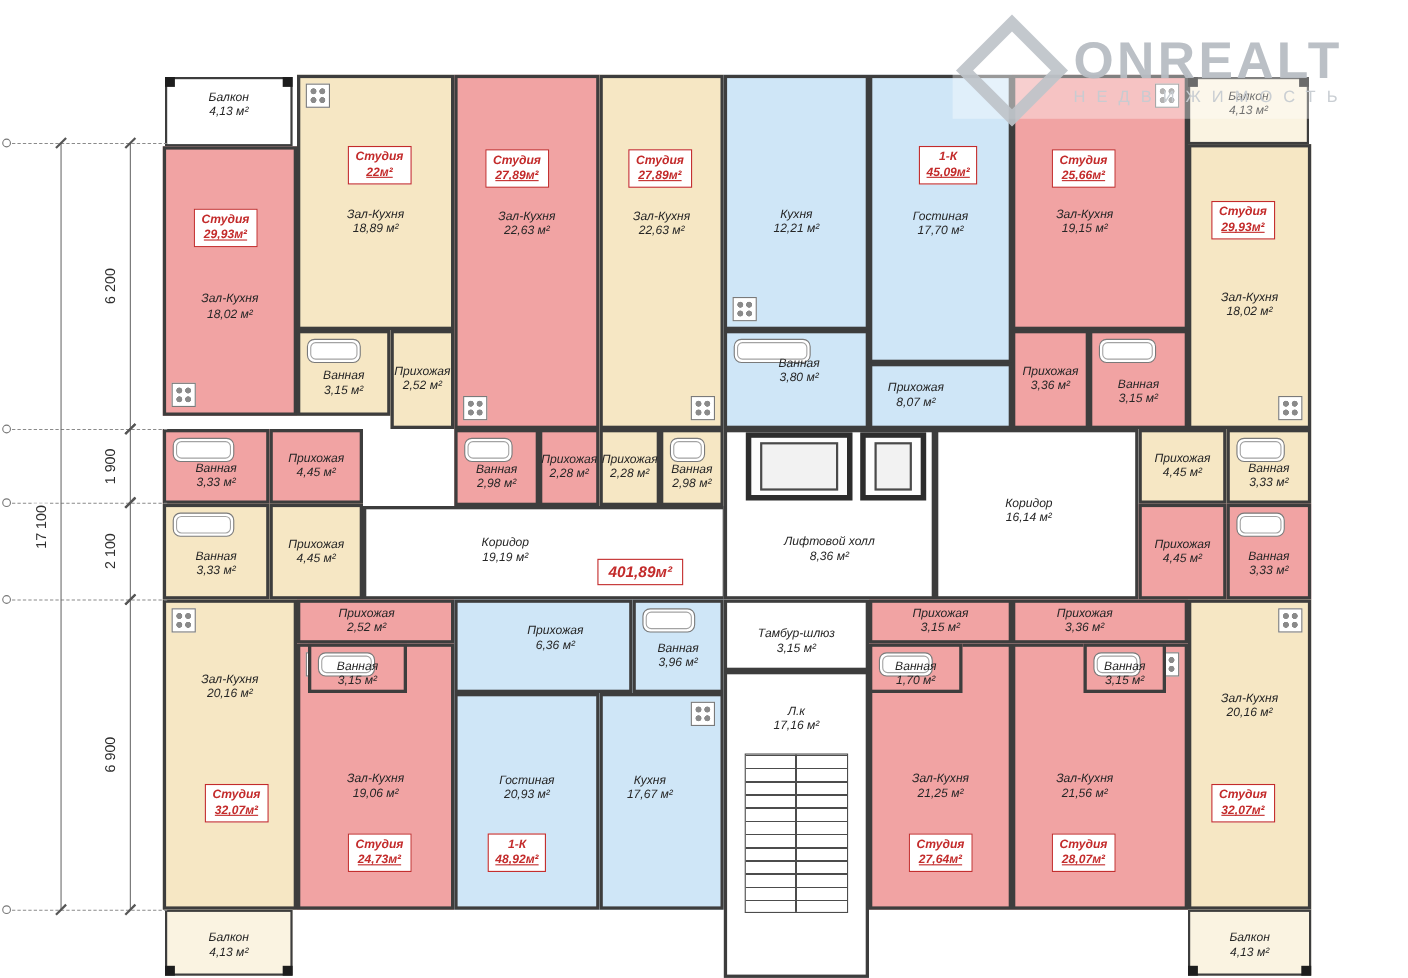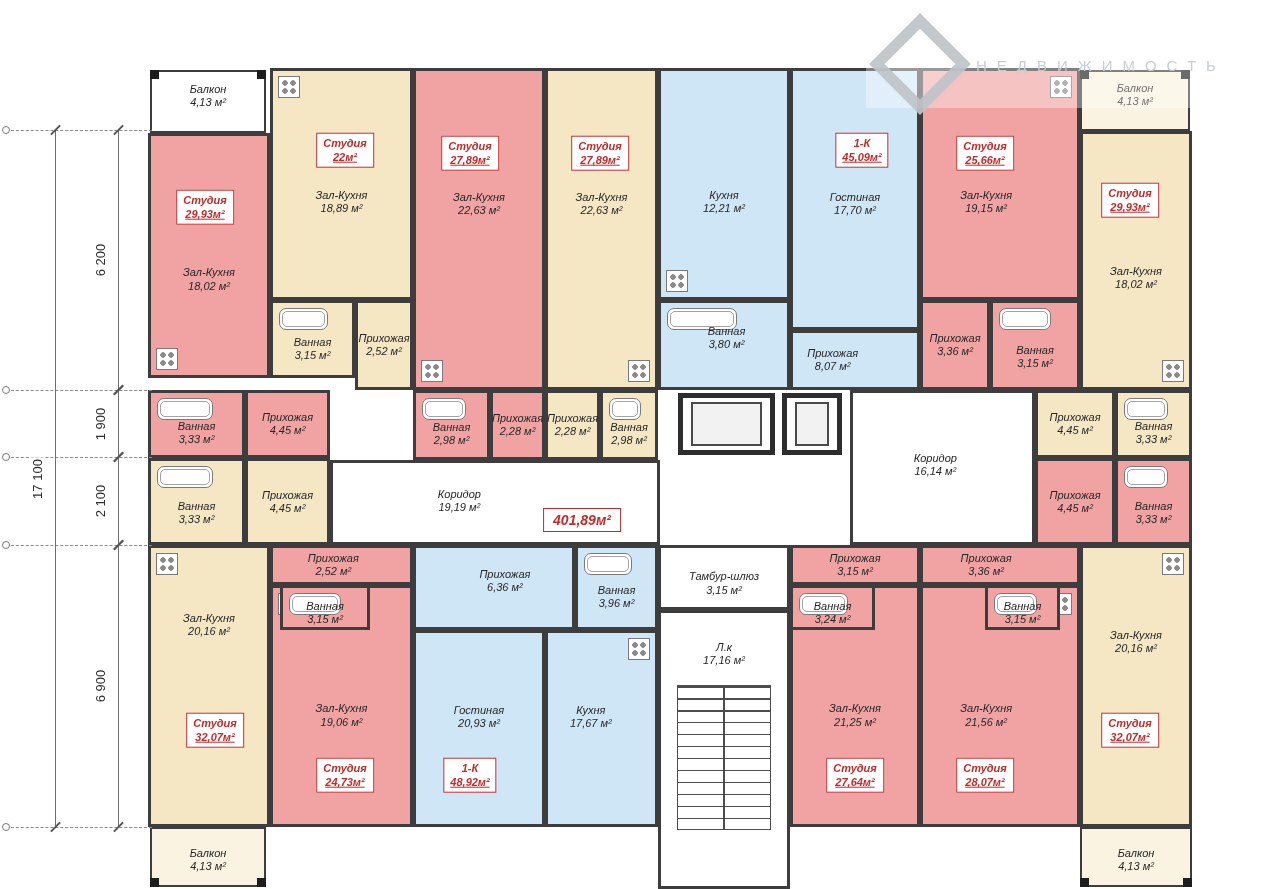--- a/index.html
+++ b/index.html
@@ -263,20 +263,26 @@
           <div>Прихожая</div>
           <div>4,45 м²</div>
         </div>
       </div>
       <div class="room" style="left: 330px; top: 460px; width: 330px; height: 85px; background: rgb(255, 255, 255);">
         <div class="room-label" style="left: 39%; top: 48%;">
           <div>Коридор</div>
           <div>19,19 м²</div>
         </div>
       </div>
+      <div class="room" style="left: 658px; top: 390px; width: 192px; height: 155px; background: rgb(255, 255, 255);">
+        <div class="room-label" style="left: 50%; top: 72%;">
+          <div>Лифтовой холл</div>
+          <div>8,36 м²</div>
+        </div>
+      </div>
       <div class="room" style="left: 850px; top: 390px; width: 185px; height: 155px; background: rgb(255, 255, 255);">
         <div class="room-label" style="left: 46%; top: 48%;">
           <div>Коридор</div>
           <div>16,14 м²</div>
         </div>
       </div>
       <div class="room" style="left: 1035px; top: 458px; width: 80px; height: 87px; background: rgb(241, 163, 163);">
         <div class="room-label" style="left: 50%; top: 50%;">
           <div>Прихожая</div>
           <div>4,45 м²</div>
@@ -369,21 +375,21 @@
       </div>
       <div class="room" style="left: 790px; top: 545px; width: 130px; height: 40px; background: rgb(241, 163, 163);">
         <div class="room-label" style="left: 50%; top: 50%;">
           <div>Прихожая</div>
           <div>3,15 м²</div>
         </div>
       </div>
       <div class="room" style="left: 790px; top: 585px; width: 85px; height: 45px; background: rgb(241, 163, 163);">
         <div class="room-label" style="left: 50%; top: 64%;">
           <div>Ванная</div>
-          <div>3,24 м²</div>
+          <div>1,70 м²</div>
         </div>
         <div class="tub"></div>
       </div>
       <div class="room" style="left: 920px; top: 585px; width: 160px; height: 242px; background: rgb(241, 163, 163);">
         <div class="room-label" style="left: 41%; top: 54%;">
           <div>Зал-Кухня</div>
           <div>21,56 м²</div>
         </div>
         <div class="stove tr"></div>
       </div>
@@ -465,16 +471,17 @@
       </div>
       <div class="unit-box" style="left: 1130px; top: 730px;">
         <div class="ut">Студия</div>
         <div class="ua">32,07м²</div>
       </div>
       <div class="total-box" style="left: 582px; top: 520px;">401,89м²</div>
     </div>
   <div class="logo">
     <span class="logo-icon"></span>
     <div class="logo-text">
+      <div class="logo-brand">ONREALT</div>
       <div class="logo-sub">НЕДВИЖИМОСТЬ</div>
     </div>
   </div>
 </div>
 
 </body></html>

